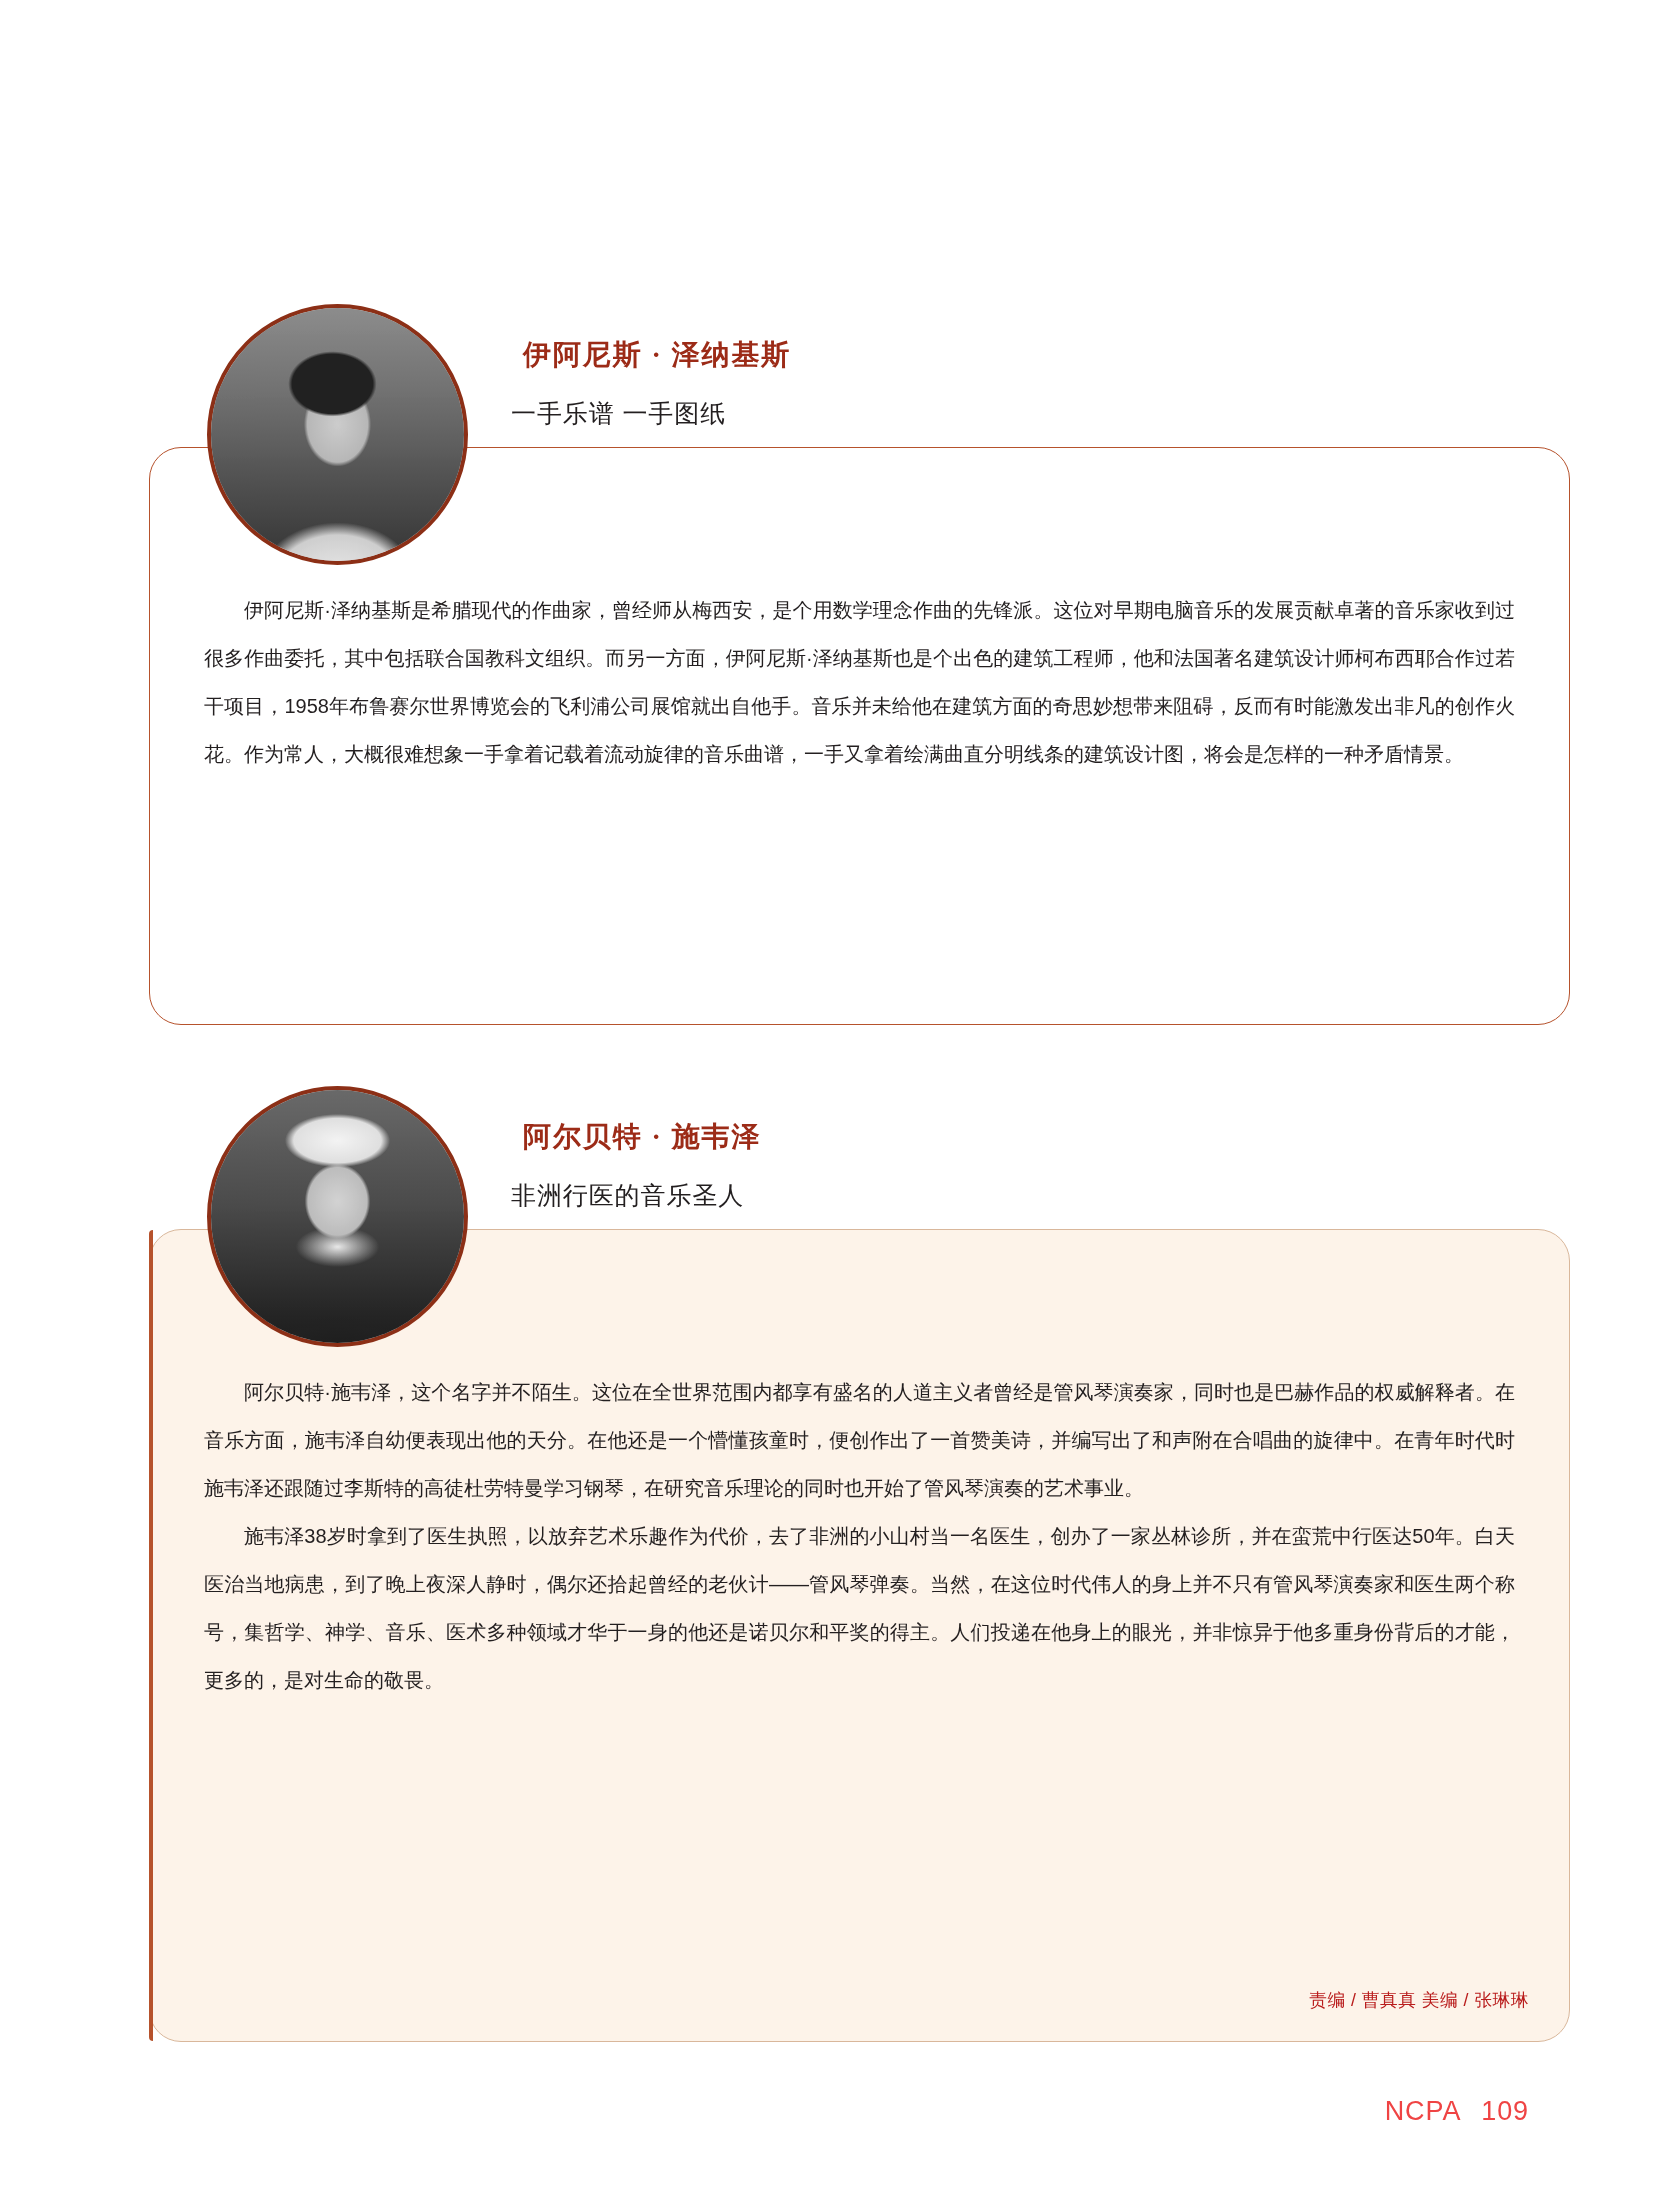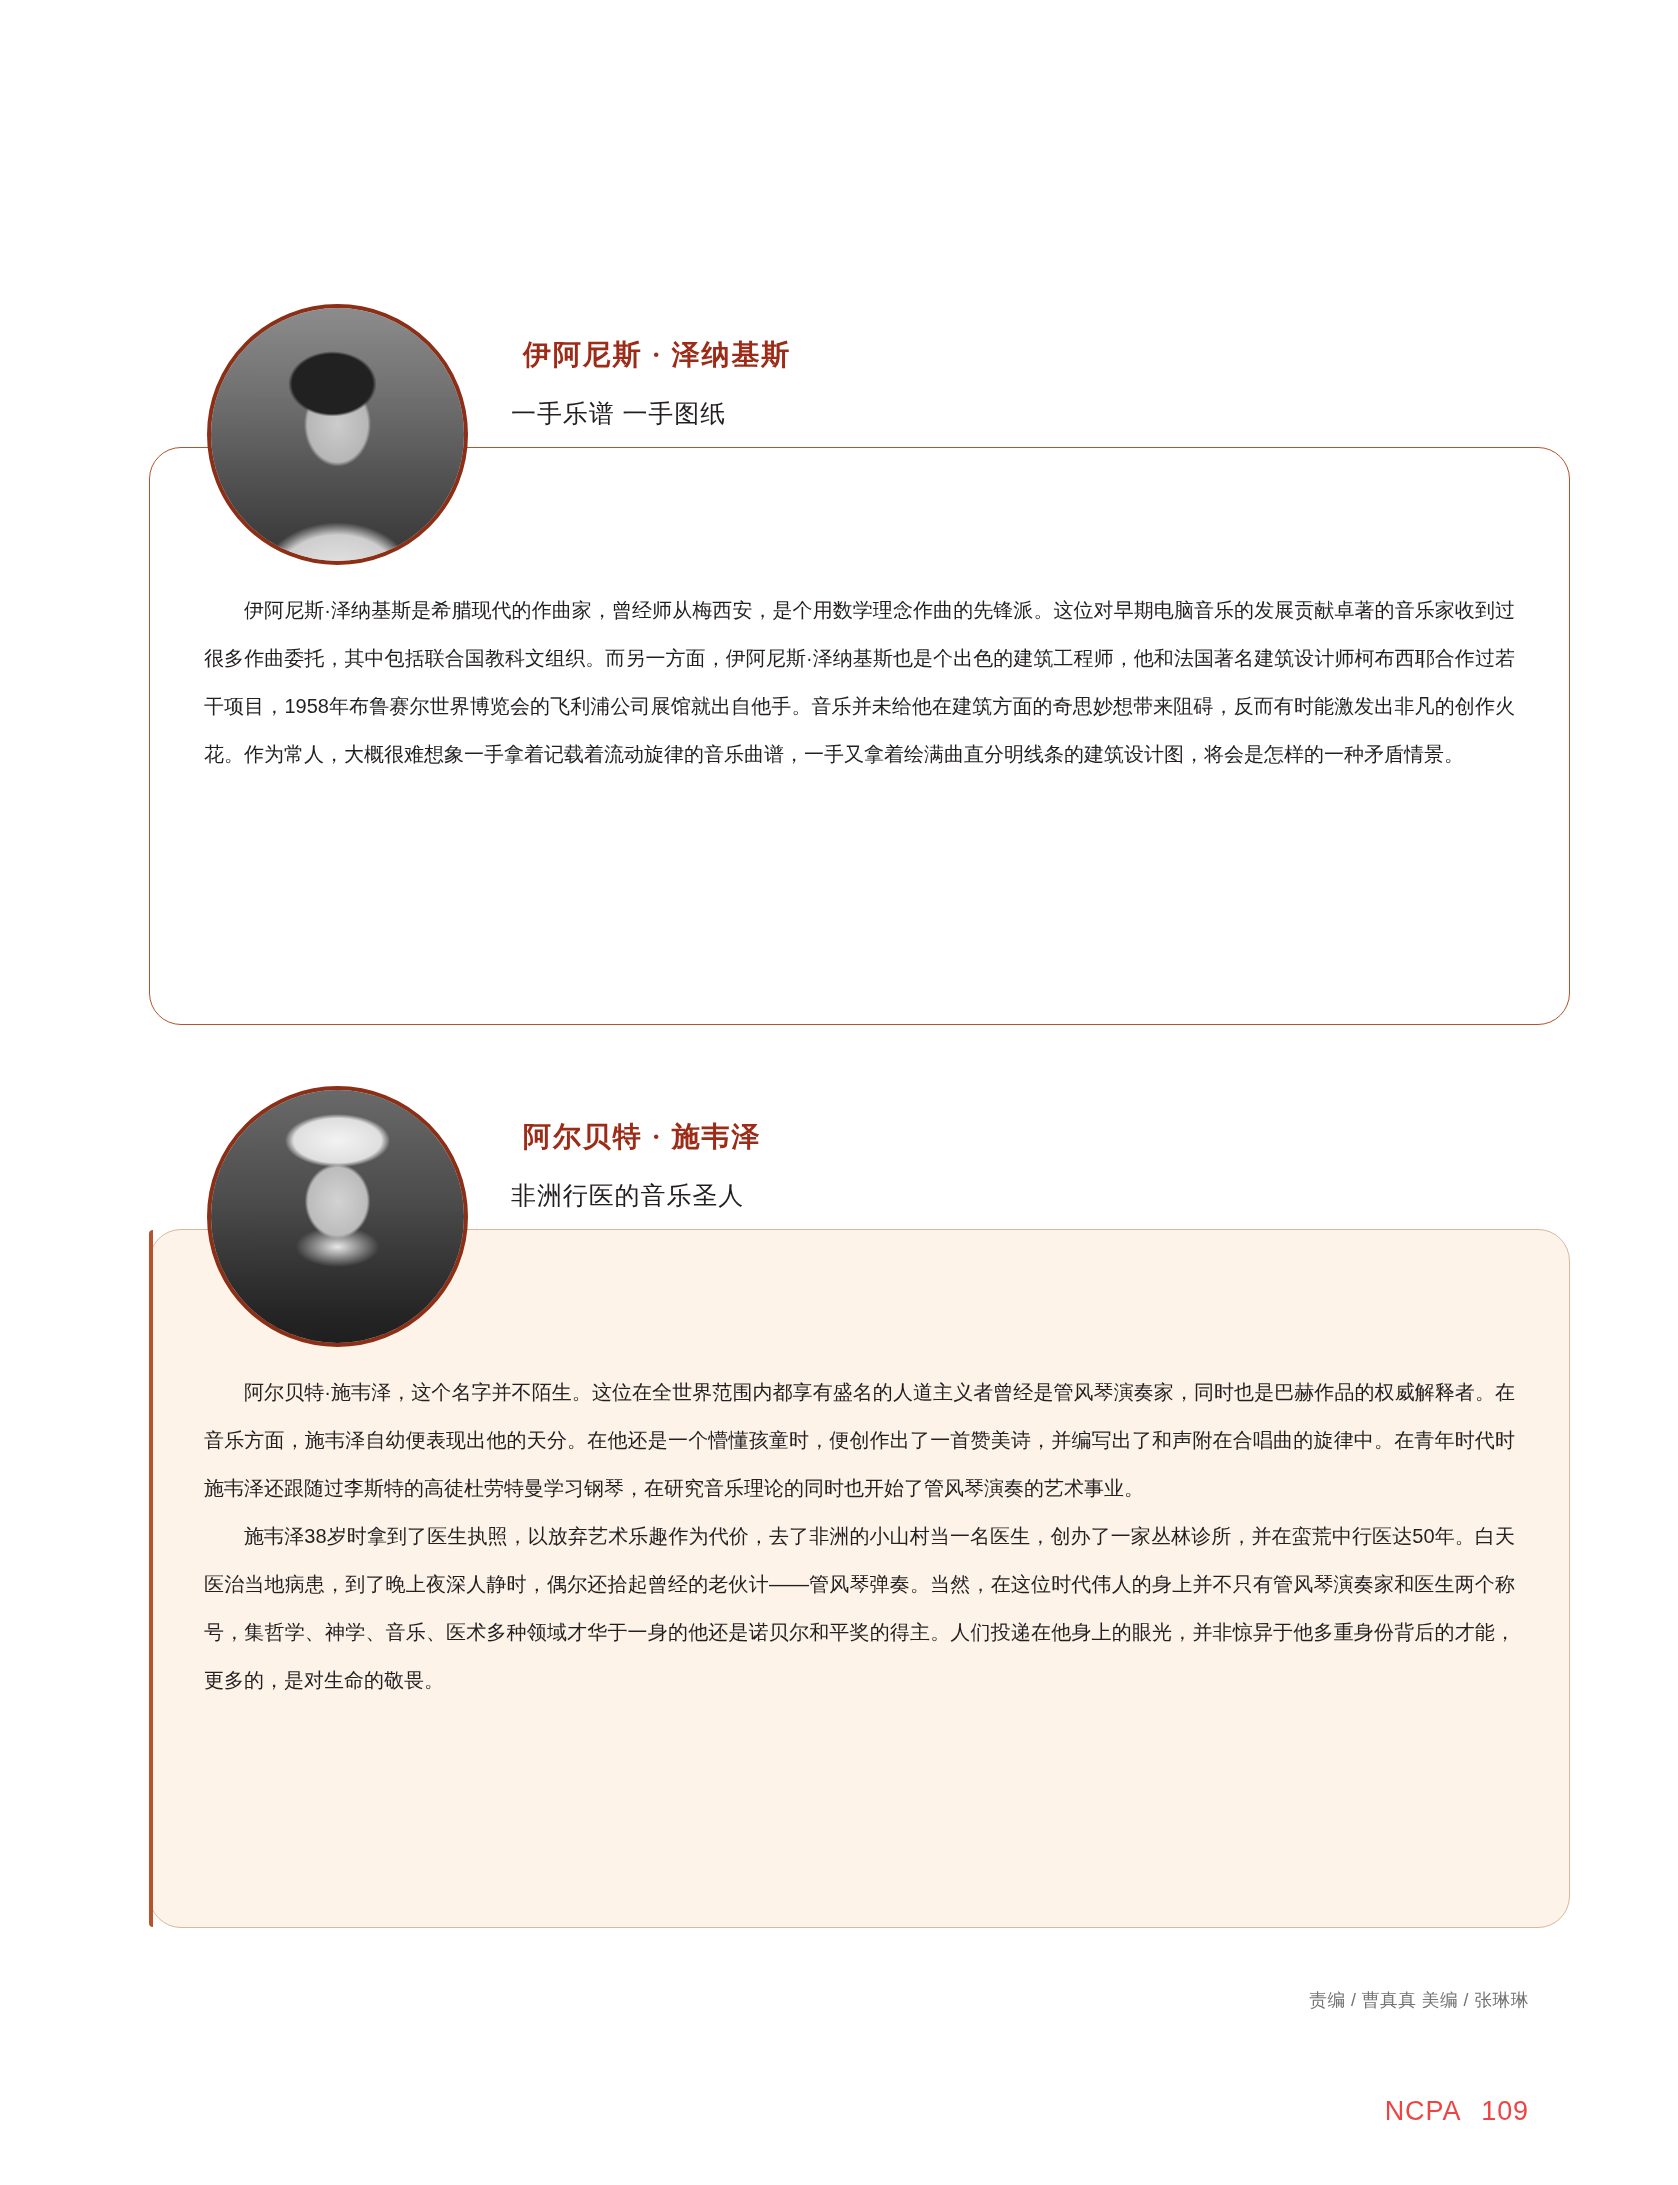--- a/index.html
+++ b/index.html
@@ -37,21 +37,21 @@
     border-radius: 32px;
     background: transparent;
     padding: 8px;
     position: relative;
   }
   .panel-1 {
     height: 578px;
     border-radius: 32px;
   }
   .panel-2 {
-    height: 699px;
+    height: 813px;
     background: #fdf3e9;
     border: 1.4px solid #d9b79b;
     border-radius: 32px;
   }
 
   
   .panel-2::before {
     content: "";
     position: absolute;
     left: -1.4px;
@@ -128,21 +128,21 @@
     margin: 0;
     text-indent: 2em;
   }
 
   
   .credits {
     position: absolute;
     right: 149px;
     top: 1988px;
     font-size: 17.7px;
-    color: #737373;
+    color: #b91c1c;
     letter-spacing: 0.5px;
   }
 
   .folio {
     position: absolute;
     right: 149px;
     top: 2096px;
     font-family: "Liberation Sans", sans-serif;
     font-weight: normal;
     font-size: 27px;

